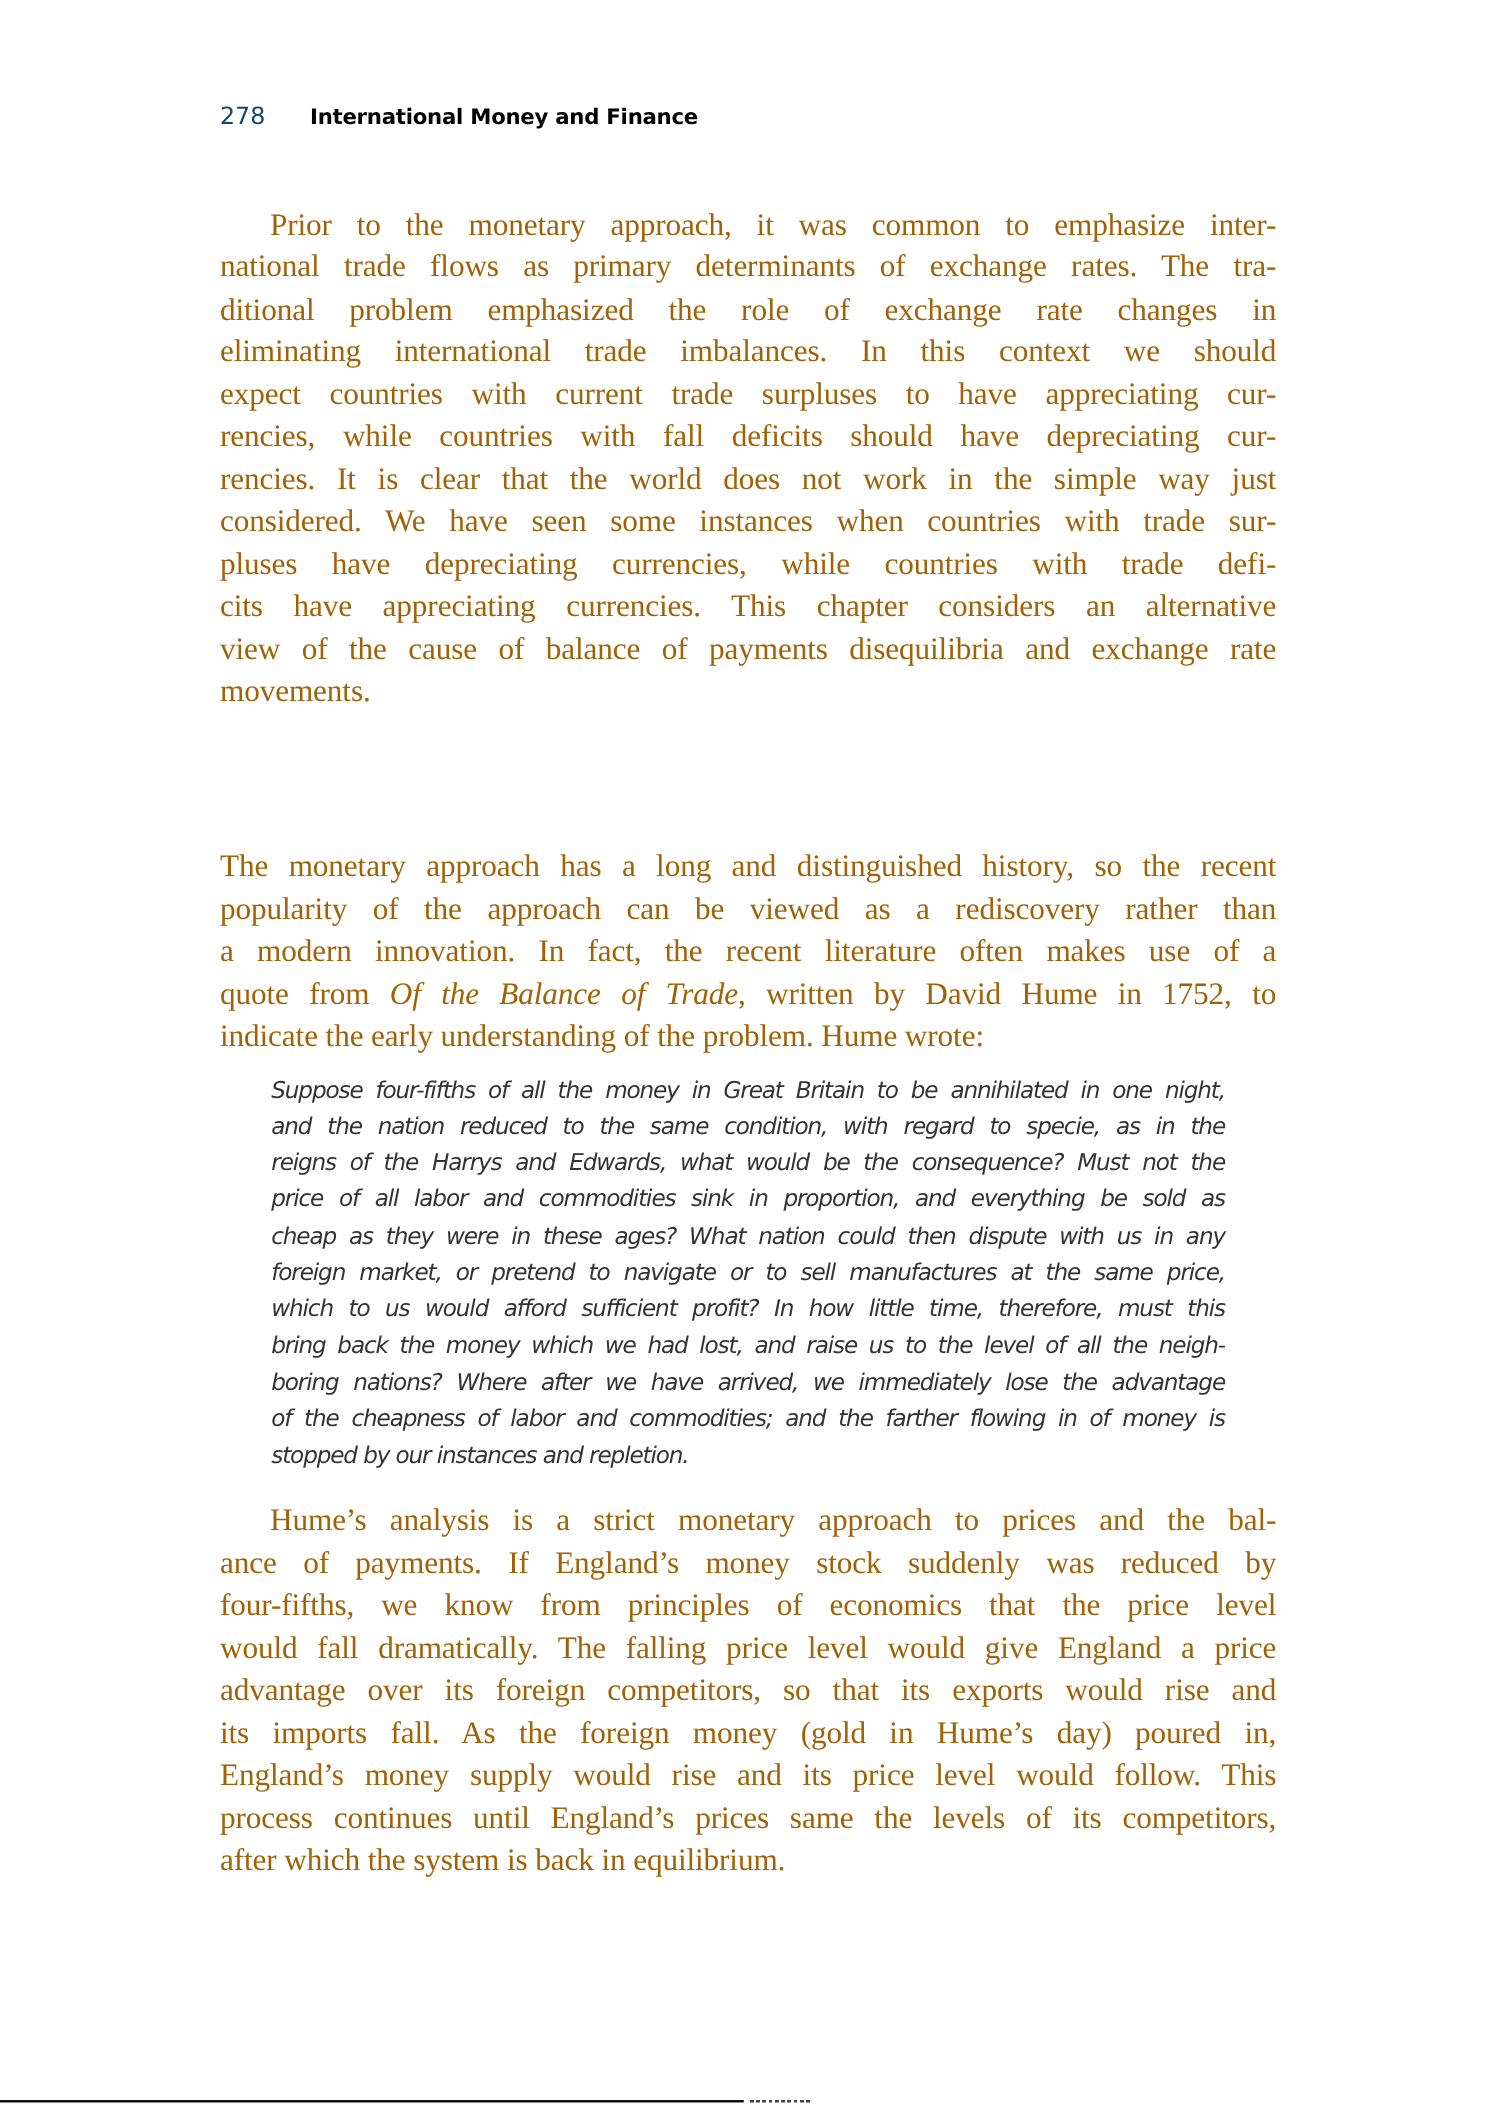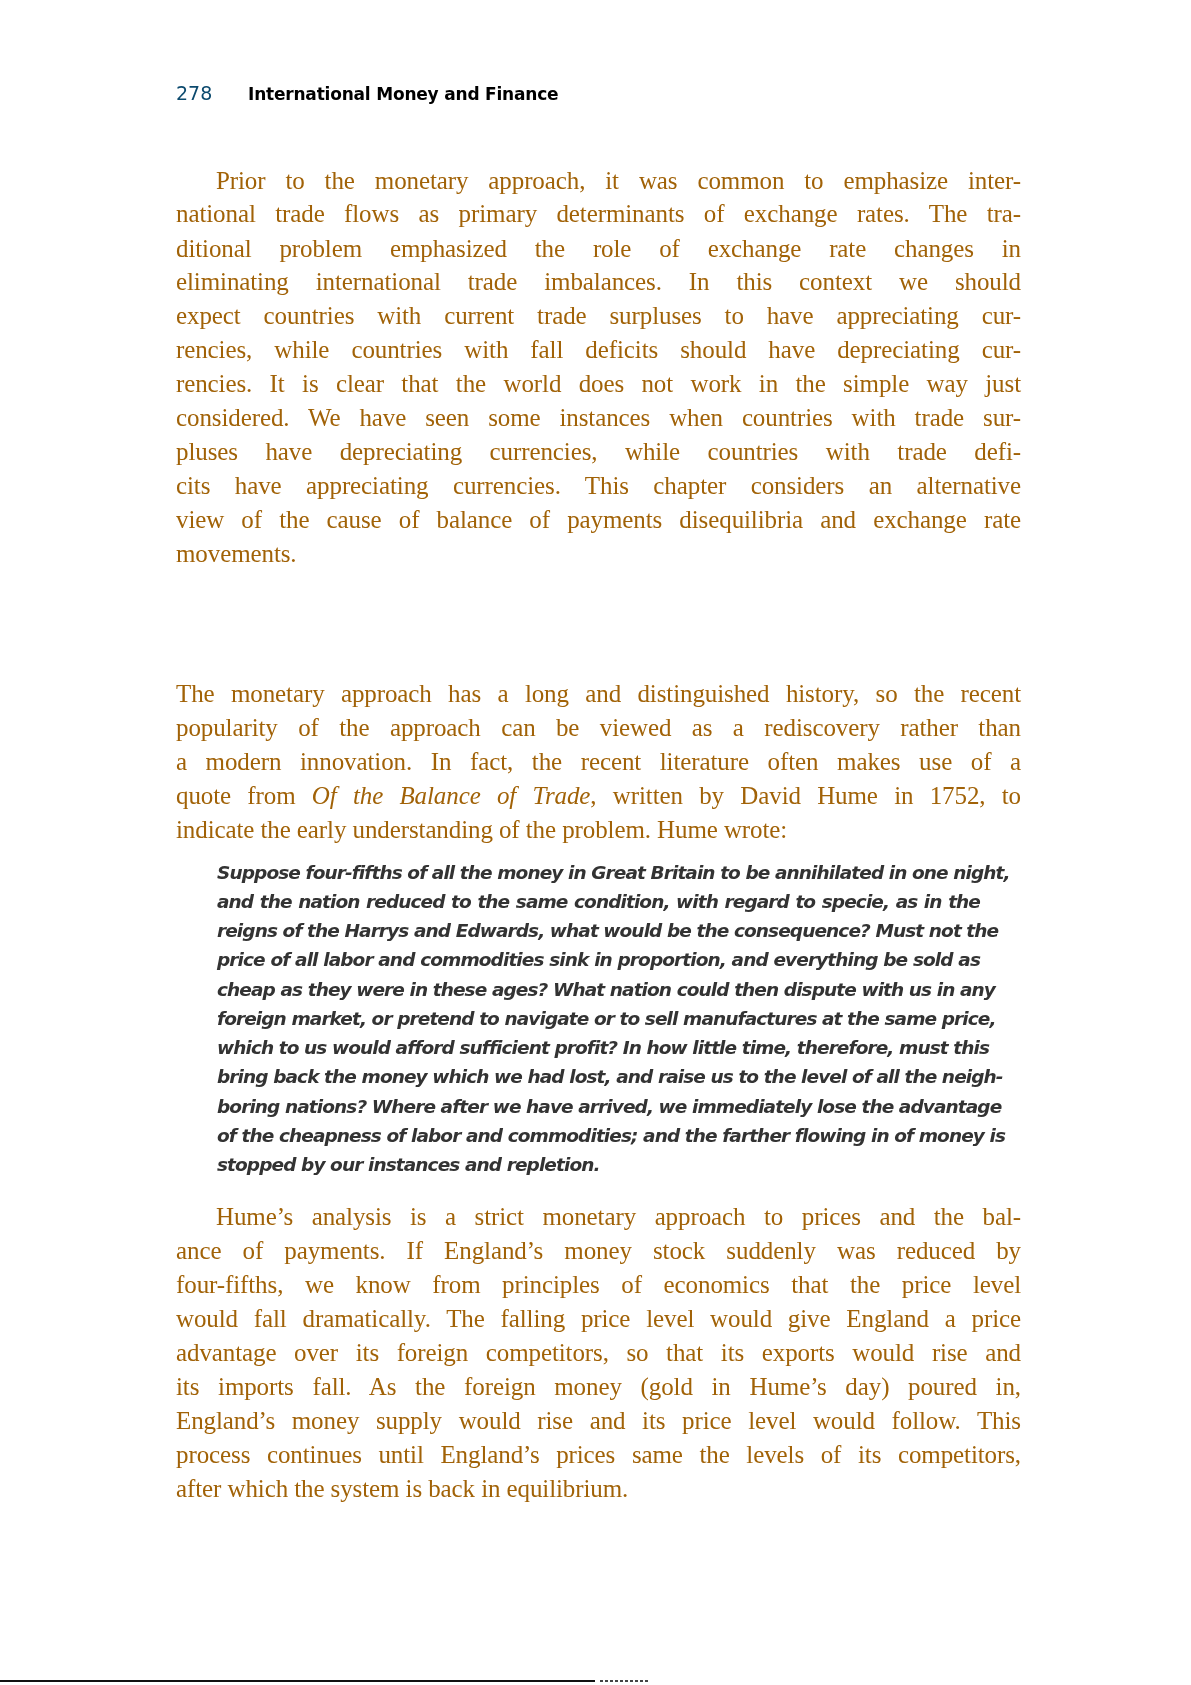--- a/index.html
+++ b/index.html
@@ -13,21 +13,21 @@
       font-family: "Liberation Serif", serif; font-size: 25px; color: #a16207;
       text-align: justify; text-align-last: justify; white-space: nowrap; line-height: 30px;
       letter-spacing: -0.1px;
     }
     .line.last { text-align-last: left; }
     .line.indent { text-indent: 40px; }
     .qline {
       position: absolute; left: 217px; width: 763px;
       font-family: "DejaVu Sans", sans-serif; font-style: italic; font-size: 18.5px; color: #333;
       text-align: justify; text-align-last: justify; white-space: nowrap; line-height: 26px;
-      letter-spacing: -0.9px; font-weight: 700;
+      letter-spacing: -0.9px; font-weight: 400;
     }
     .qline.last { text-align-last: left; }
     .heading {
       position: absolute; left: 176px; top: 622px;
       font-family: "DejaVu Sans", sans-serif; font-weight: bold; font-size: 26px; color: #222;
       letter-spacing: -0.8px;
     }
     em { font-style: italic; }
     .bottom-rule { position: absolute; left: 0; top: 1680px; width: 595px; height: 2px; background: #111; }
     .bottom-mark { position: absolute; left: 600px; top: 1680px; width: 48px; height: 2px; background: repeating-linear-gradient(90deg, #444 0 3px, #fff 3px 5px); }

